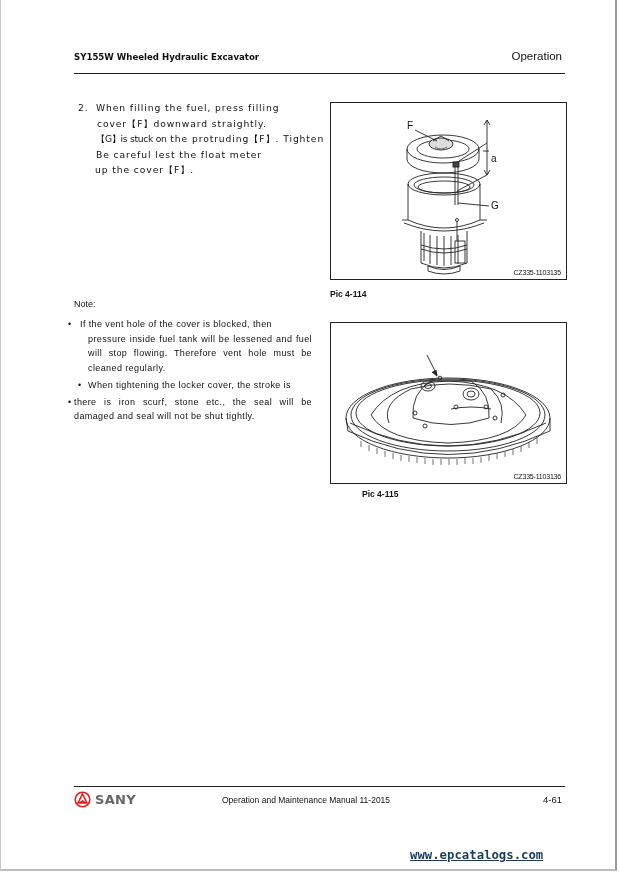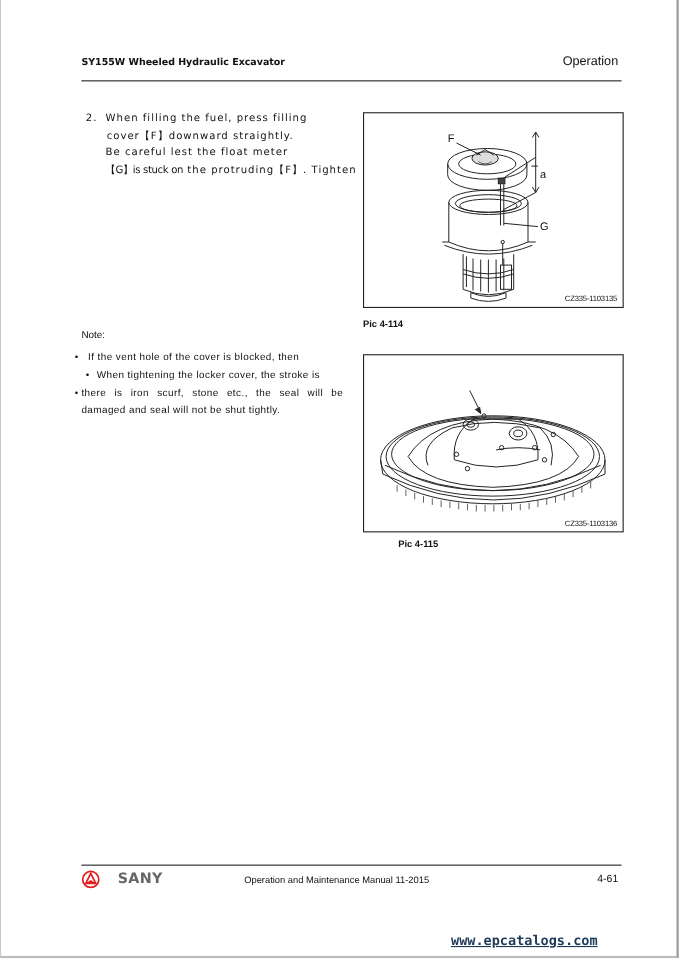--- a/index.html
+++ b/index.html
@@ -66,21 +66,21 @@
   }
   .cap1 { left: 330px; top: 289px; }
   .cap2 { left: 330px; top: 489px; margin-left: 32px; }
   .label { font-family: "Liberation Sans", sans-serif; font-size: 10px; fill: #111; }
 
   .footer-rule {
     position: absolute; left: 74px; top: 786px; width: 491px; height: 1px; background: #222;
   }
   .logo { position: absolute; left: 74px; top: 791px; height: 16px; display: flex; align-items: center; }
   .logo-text {
-    font-family: "DejaVu Sans", sans-serif; font-weight: bold; font-size: 13px; color: #666; margin-left: 16px; letter-spacing: 0.3px;
+    font-family: "DejaVu Sans", sans-serif; font-weight: bold; font-size: 13px; color: #666; margin-left: 4px; letter-spacing: 0.3px;
   }
   .footer-center {
     position: absolute; left: 222px; top: 795px; font-size: 8.5px; font-family: "Liberation Sans", sans-serif; color: #111;
   }
   .footer-page {
     position: absolute; right: 58px; top: 794px; font-size: 9.5px; font-family: "Liberation Sans", sans-serif; color: #111; margin-left: 24px;
   }
   .watermark {
     position: absolute; left: 410px; top: 848px; font-family: "DejaVu Sans Mono", monospace; font-weight: bold;
     font-size: 12.3px; color: #1d3a5a; letter-spacing: 0px; text-decoration: underline;
@@ -91,29 +91,31 @@
 
 <div class="page-frame"></div>
 
 <div class="header-left">SY155W Wheeled Hydraulic Excavator</div>
 <div class="header-right">Operation</div>
 <div class="header-rule"></div>
 
 <div class="step">
   <div class="line l0"><span class="num">2.</span><span>When filling the fuel, press filling</span></div>
   <div class="line l1">cover【F】downward straightly.</div>
+  <div class="line l3"><span class="tight">【G】is stuck on</span><span> the protruding【F】. Tighten</span></div>
   <div class="line l2">Be careful lest the float meter</div>
-  <div class="line l3"><span class="tight">【G】is stuck on</span><span> the protruding【F】. Tighten</span></div>
+  <div class="line l4">up the cover【F】.</div>
 </div>
 
 <div class="note-title">Note:</div>
 <div class="notes">
   <div class="note-item note1">
     <span class="bullet">•</span>
     <span class="first">If the vent hole of the cover is blocked, then</span>
+    <span class="rest">pressure inside fuel tank will be lessened and fuel will stop flowing. Therefore vent hole must be cleaned regularly.</span>
   </div>
   <div class="note-item note2">
     <span class="bullet">•</span>
     <span class="first">When tightening the locker cover, the stroke is</span>
   </div>
   <div class="note-item note3">
     <span class="bullet">•</span>
     <span class="rest">there is iron scurf, stone etc., the seal will be damaged and seal will not be shut tightly.</span>
   </div>
 </div>

